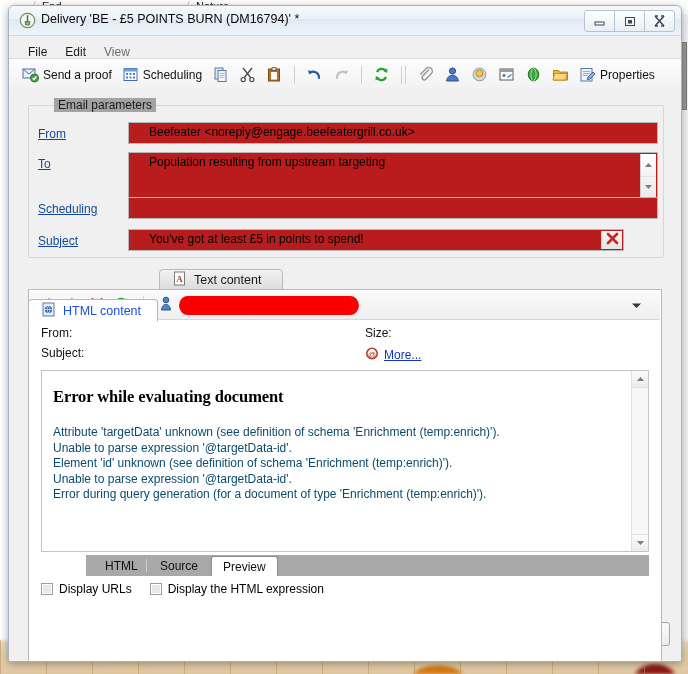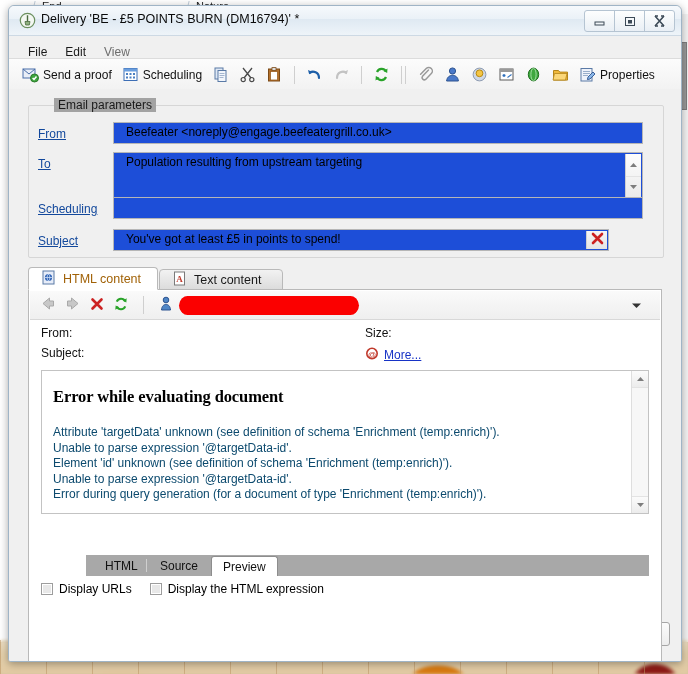--- a/index.html
+++ b/index.html
@@ -98,22 +98,22 @@
     position:absolute;left:19px;top:16px;width:634px;height:151px;
     border:1px solid #d6d6d6;border-radius:2px;
   }
   .group-title{
     position:absolute;left:25px;top:-8px;background:#a3a3a3;padding:0 4px;font-size:12px;color:#1a1a1a;
   }
   .flabel{
     position:absolute;left:9px;font-size:12px;color:#12489c;text-decoration:underline;cursor:pointer;
   }
   .finput{
-    position:absolute;left:84px;background:#1d4ed8;border:1px solid #b6b6b6;
-    font-size:12px;color:#000;padding:2px 12px;box-sizing:border-box;
+    position:absolute;left:99px;background:#b91c1c;border:1px solid #b6b6b6;
+    font-size:12px;color:#000;padding:2px 20px;box-sizing:border-box;
   }
   .finput .val{display:block;white-space:nowrap;overflow:hidden;}
   .spin{
     position:absolute;right:1px;top:1px;width:15px;bottom:1px;
     background:linear-gradient(180deg,#fdfdfd,#eaeaea);border-left:1px solid #cfcfcf;
     display:flex;flex-direction:column;
   }
   .spin > div{flex:1;display:flex;align-items:center;justify-content:center;}
   .spin .d{border-top:1px solid #e3e3e3;}
   .errbtn{
@@ -122,21 +122,21 @@
     display:flex;align-items:center;justify-content:center;
   }
 
   
   .tabstrip{position:absolute;left:19px;top:178px;width:634px;height:23px;}
   .tab{
     position:absolute;top:0;height:23px;box-sizing:border-box;
     display:flex;align-items:center;gap:7px;padding:0 13px;font-size:12.5px;
     border:1px solid #b9b9b9;border-radius:4px 4px 0 0;
   }
-  .tab.active{background:#fff;border-bottom:1px solid #fff;z-index:3;color:#a16207;}
+  .tab.active{background:#fff;border-bottom:1px solid #fff;z-index:3;color:#1d4ed8;margin-top:32px;}
   .tab.inactive{background:linear-gradient(180deg,#f2f2f2,#dcdcdc);top:2px;height:21px;color:#1a1a1a;z-index:1;}
   .tabpane{
     position:absolute;left:19px;top:200px;width:634px;height:380px;
     background:#fff;border:1px solid #b9b9b9;box-sizing:border-box;z-index:2;
   }
 
   .browserbar{
     position:absolute;left:1px;right:1px;top:1px;height:28px;
     background:linear-gradient(180deg,#fafafa,#efefef);border-bottom:1px solid #d8d8d8;
     display:flex;align-items:center;padding-left:10px;gap:9px;
@@ -149,21 +149,21 @@
     height:17px;width:180px;background:#fb0000;border-radius:9px;
     box-shadow:0 2px 0 -1px #fb0000, 0 -2px 0 -1px #fb0000;
   }
   .caret{margin-left:auto;margin-right:12px;}
 
   .meta{position:absolute;left:12px;top:36px;right:12px;height:40px;font-size:12px;color:#111;}
   .meta .lbl{position:absolute;}
   .more{color:#1733c6;text-decoration:underline;}
 
   .preview{
-    position:absolute;left:12px;top:80px;right:12px;height:144px;
+    position:absolute;left:12px;top:80px;right:12px;height:182px;
     background:#fff;border:1px solid #c3c3c3;box-sizing:border-box;overflow:hidden;
   }
   .preview h1{
     margin:0;padding:16px 0 0 11px;font-size:16.5px;font-weight:bold;color:#000;
     font-family:"Liberation Serif", serif;letter-spacing:-.1px;
   }
   .preview .lines{padding:18px 0 0 11px;font-size:12px;line-height:15.5px;color:#0c4a6e;}
   .vscroll{
     position:absolute;right:0;top:0;bottom:0;width:16px;background:#f7f7f7;border-left:1px solid #dedede;
   }

